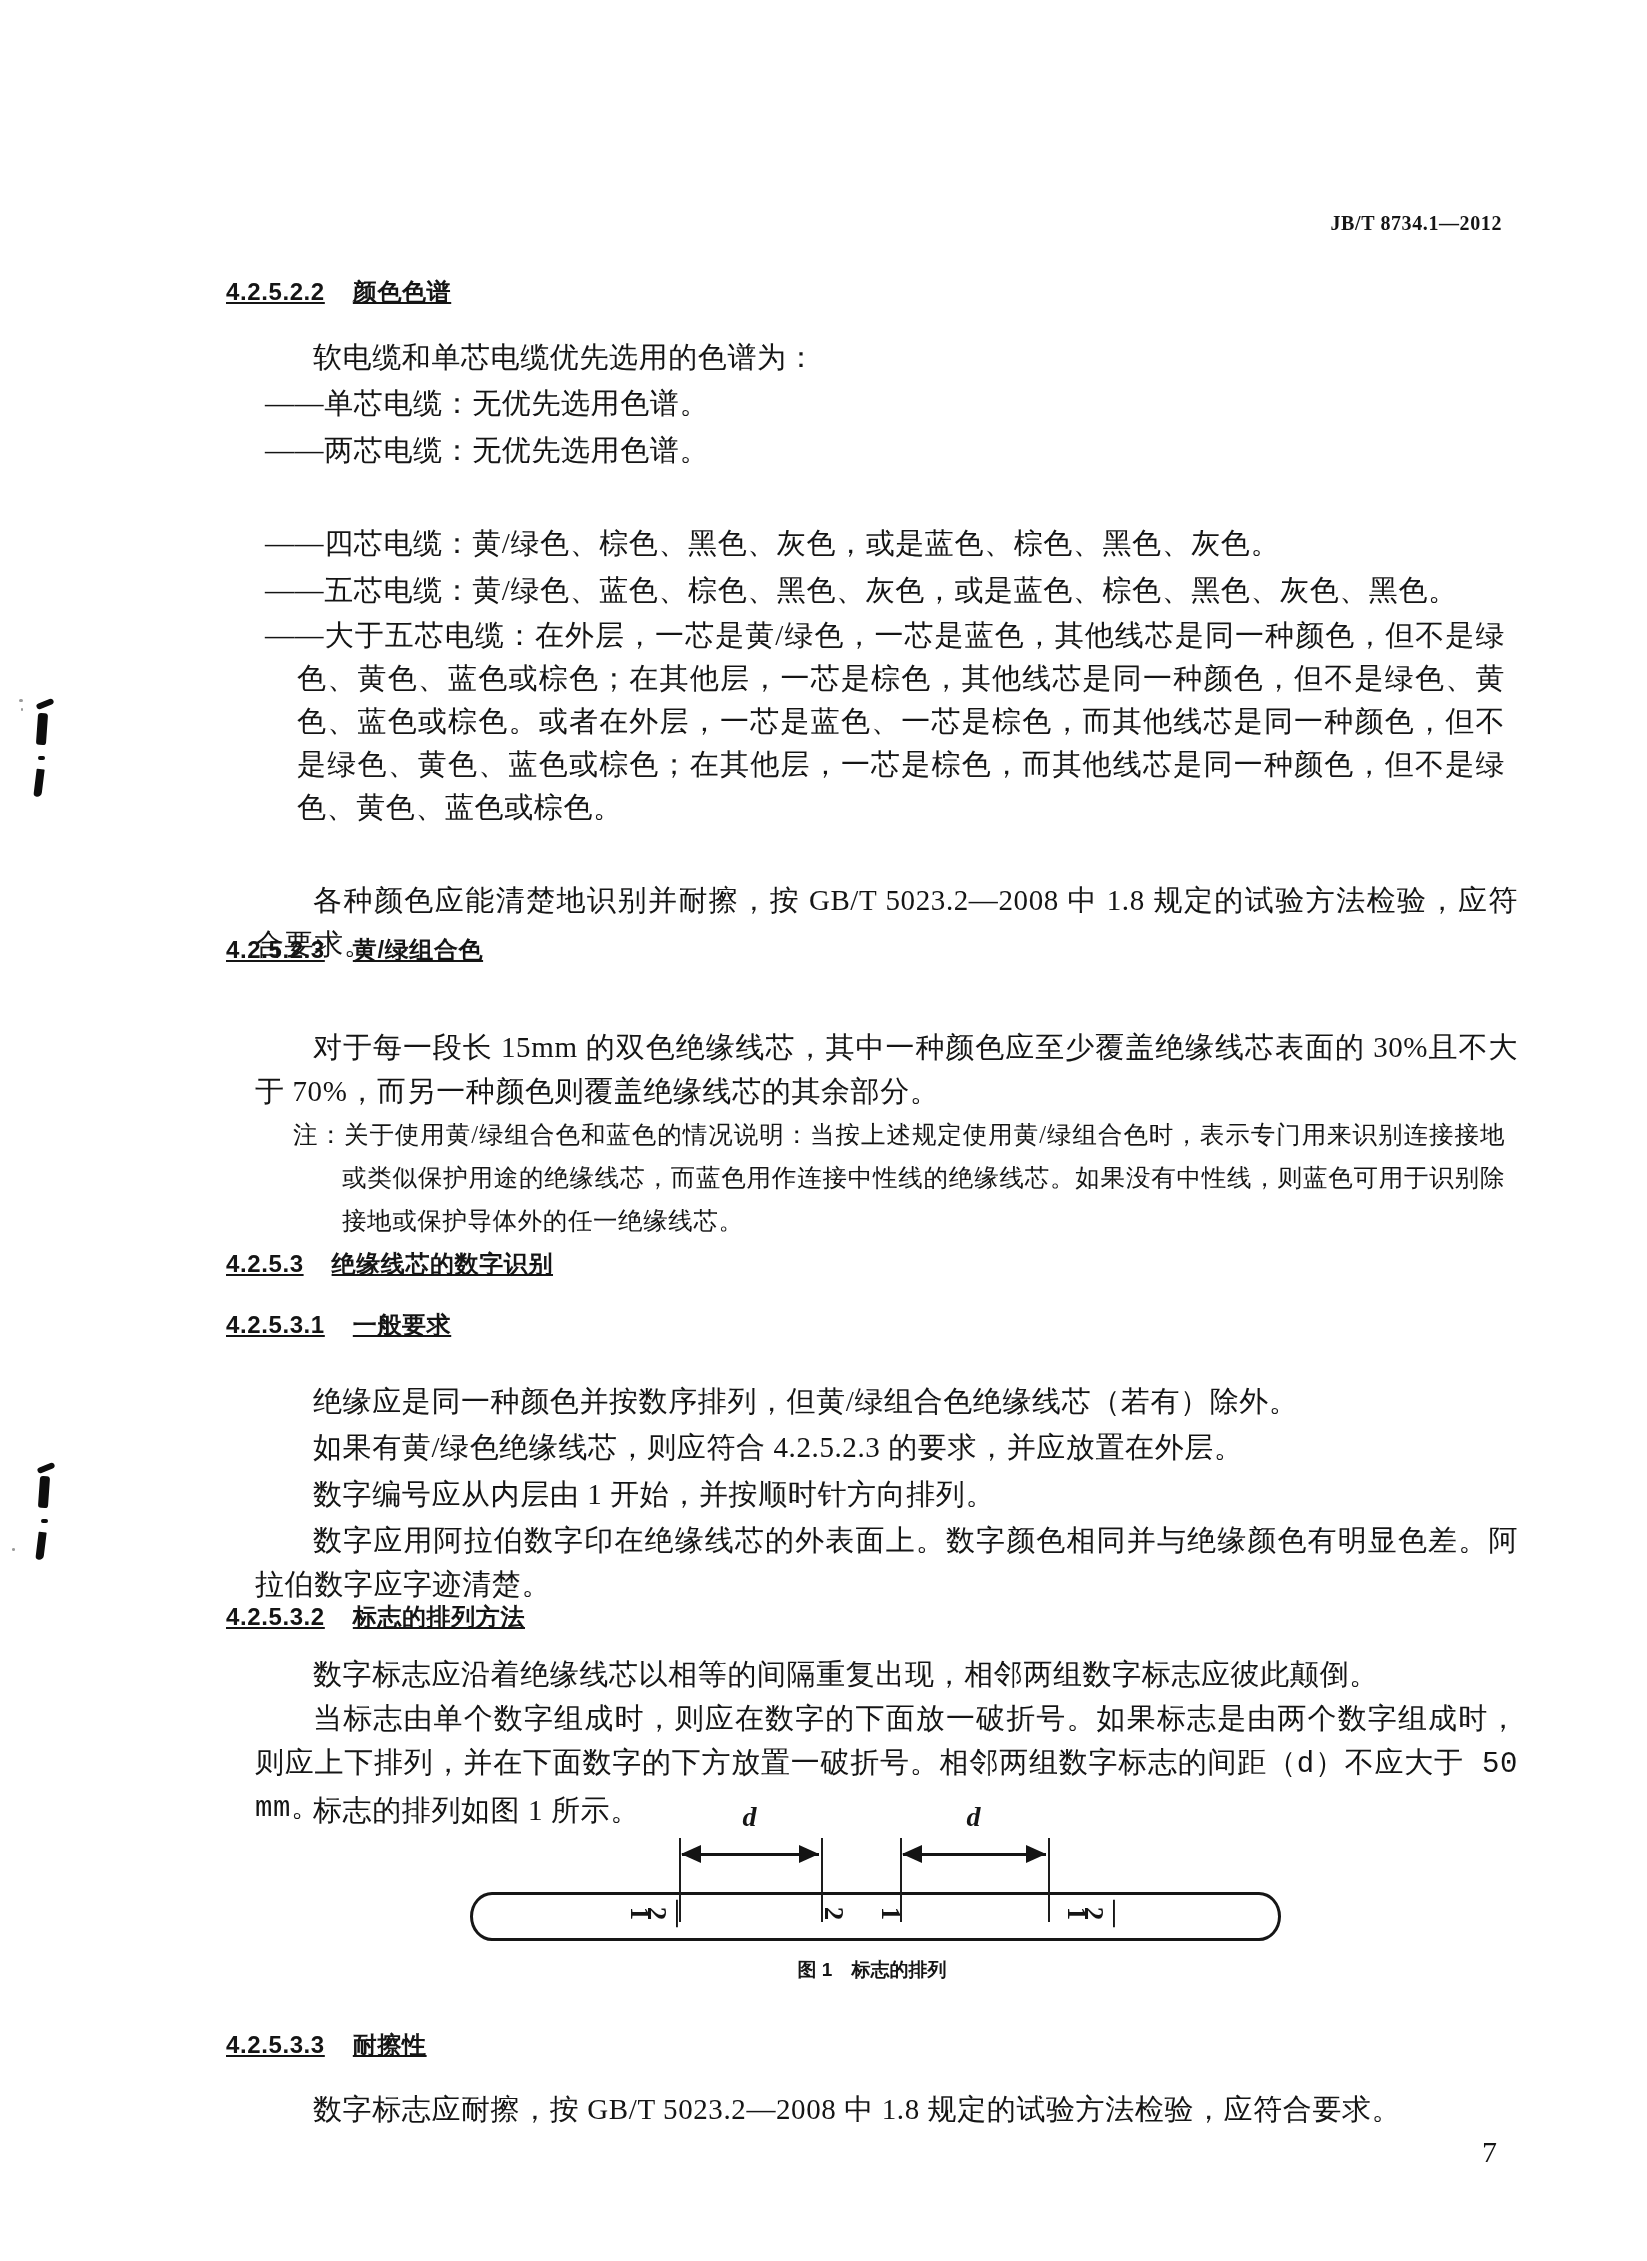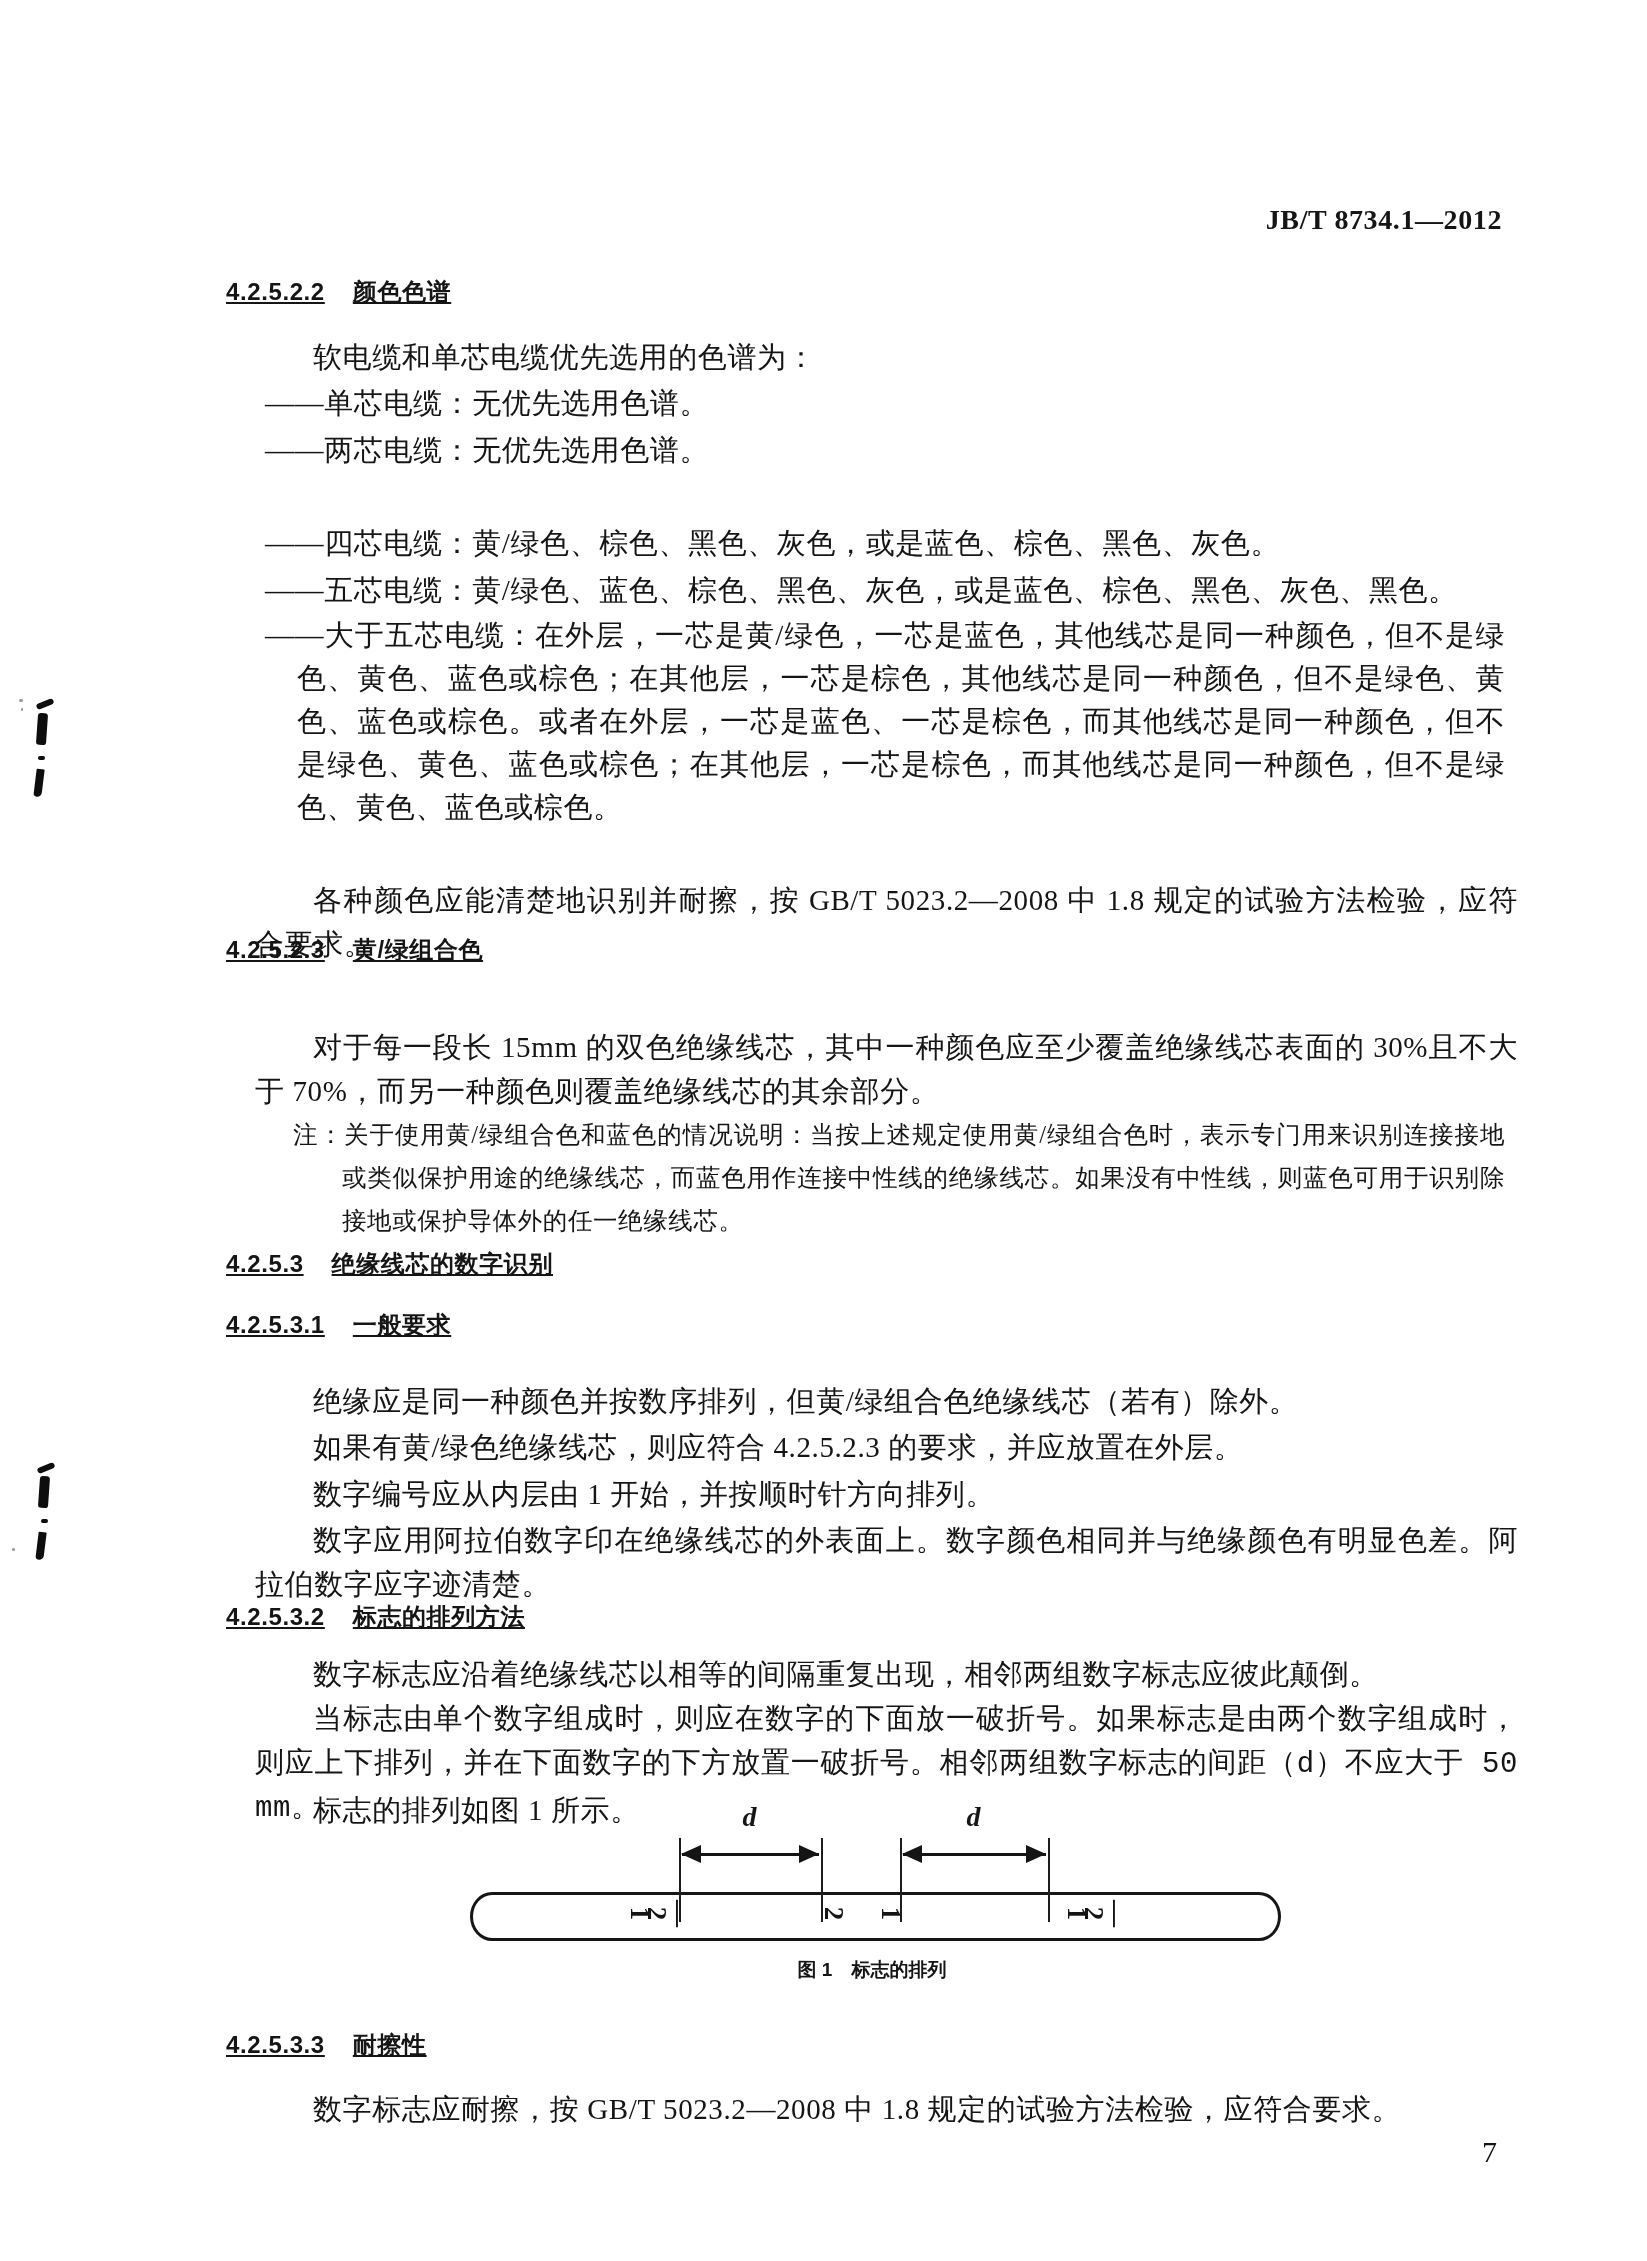--- a/index.html
+++ b/index.html
@@ -26,23 +26,23 @@
     text-indent:-49px;
   }
   .heading{
     position:absolute;left:226px;
     font-family:"Liberation Sans",sans-serif;
     font-weight:bold;font-size:24px;line-height:34px;
     letter-spacing:0.6px;white-space:nowrap;text-decoration:underline;
   }
   .heading .htitle{margin-left:28px;}
   .doc-code{
-    position:absolute;right:145px;top:204px;
+    position:absolute;right:145px;top:212px;
     font-family:"Liberation Serif",serif;
-    font-weight:bold;font-size:28px;letter-spacing:0.6px;
+    font-weight:bold;font-size:20px;letter-spacing:0.6px;
     white-space:nowrap;
   }
   .page-num{
     position:absolute;right:150px;top:2135px;
     font-size:30px;
   }
   
   .cable{
     position:absolute;left:470px;top:1892px;
     width:805px;height:43px;

